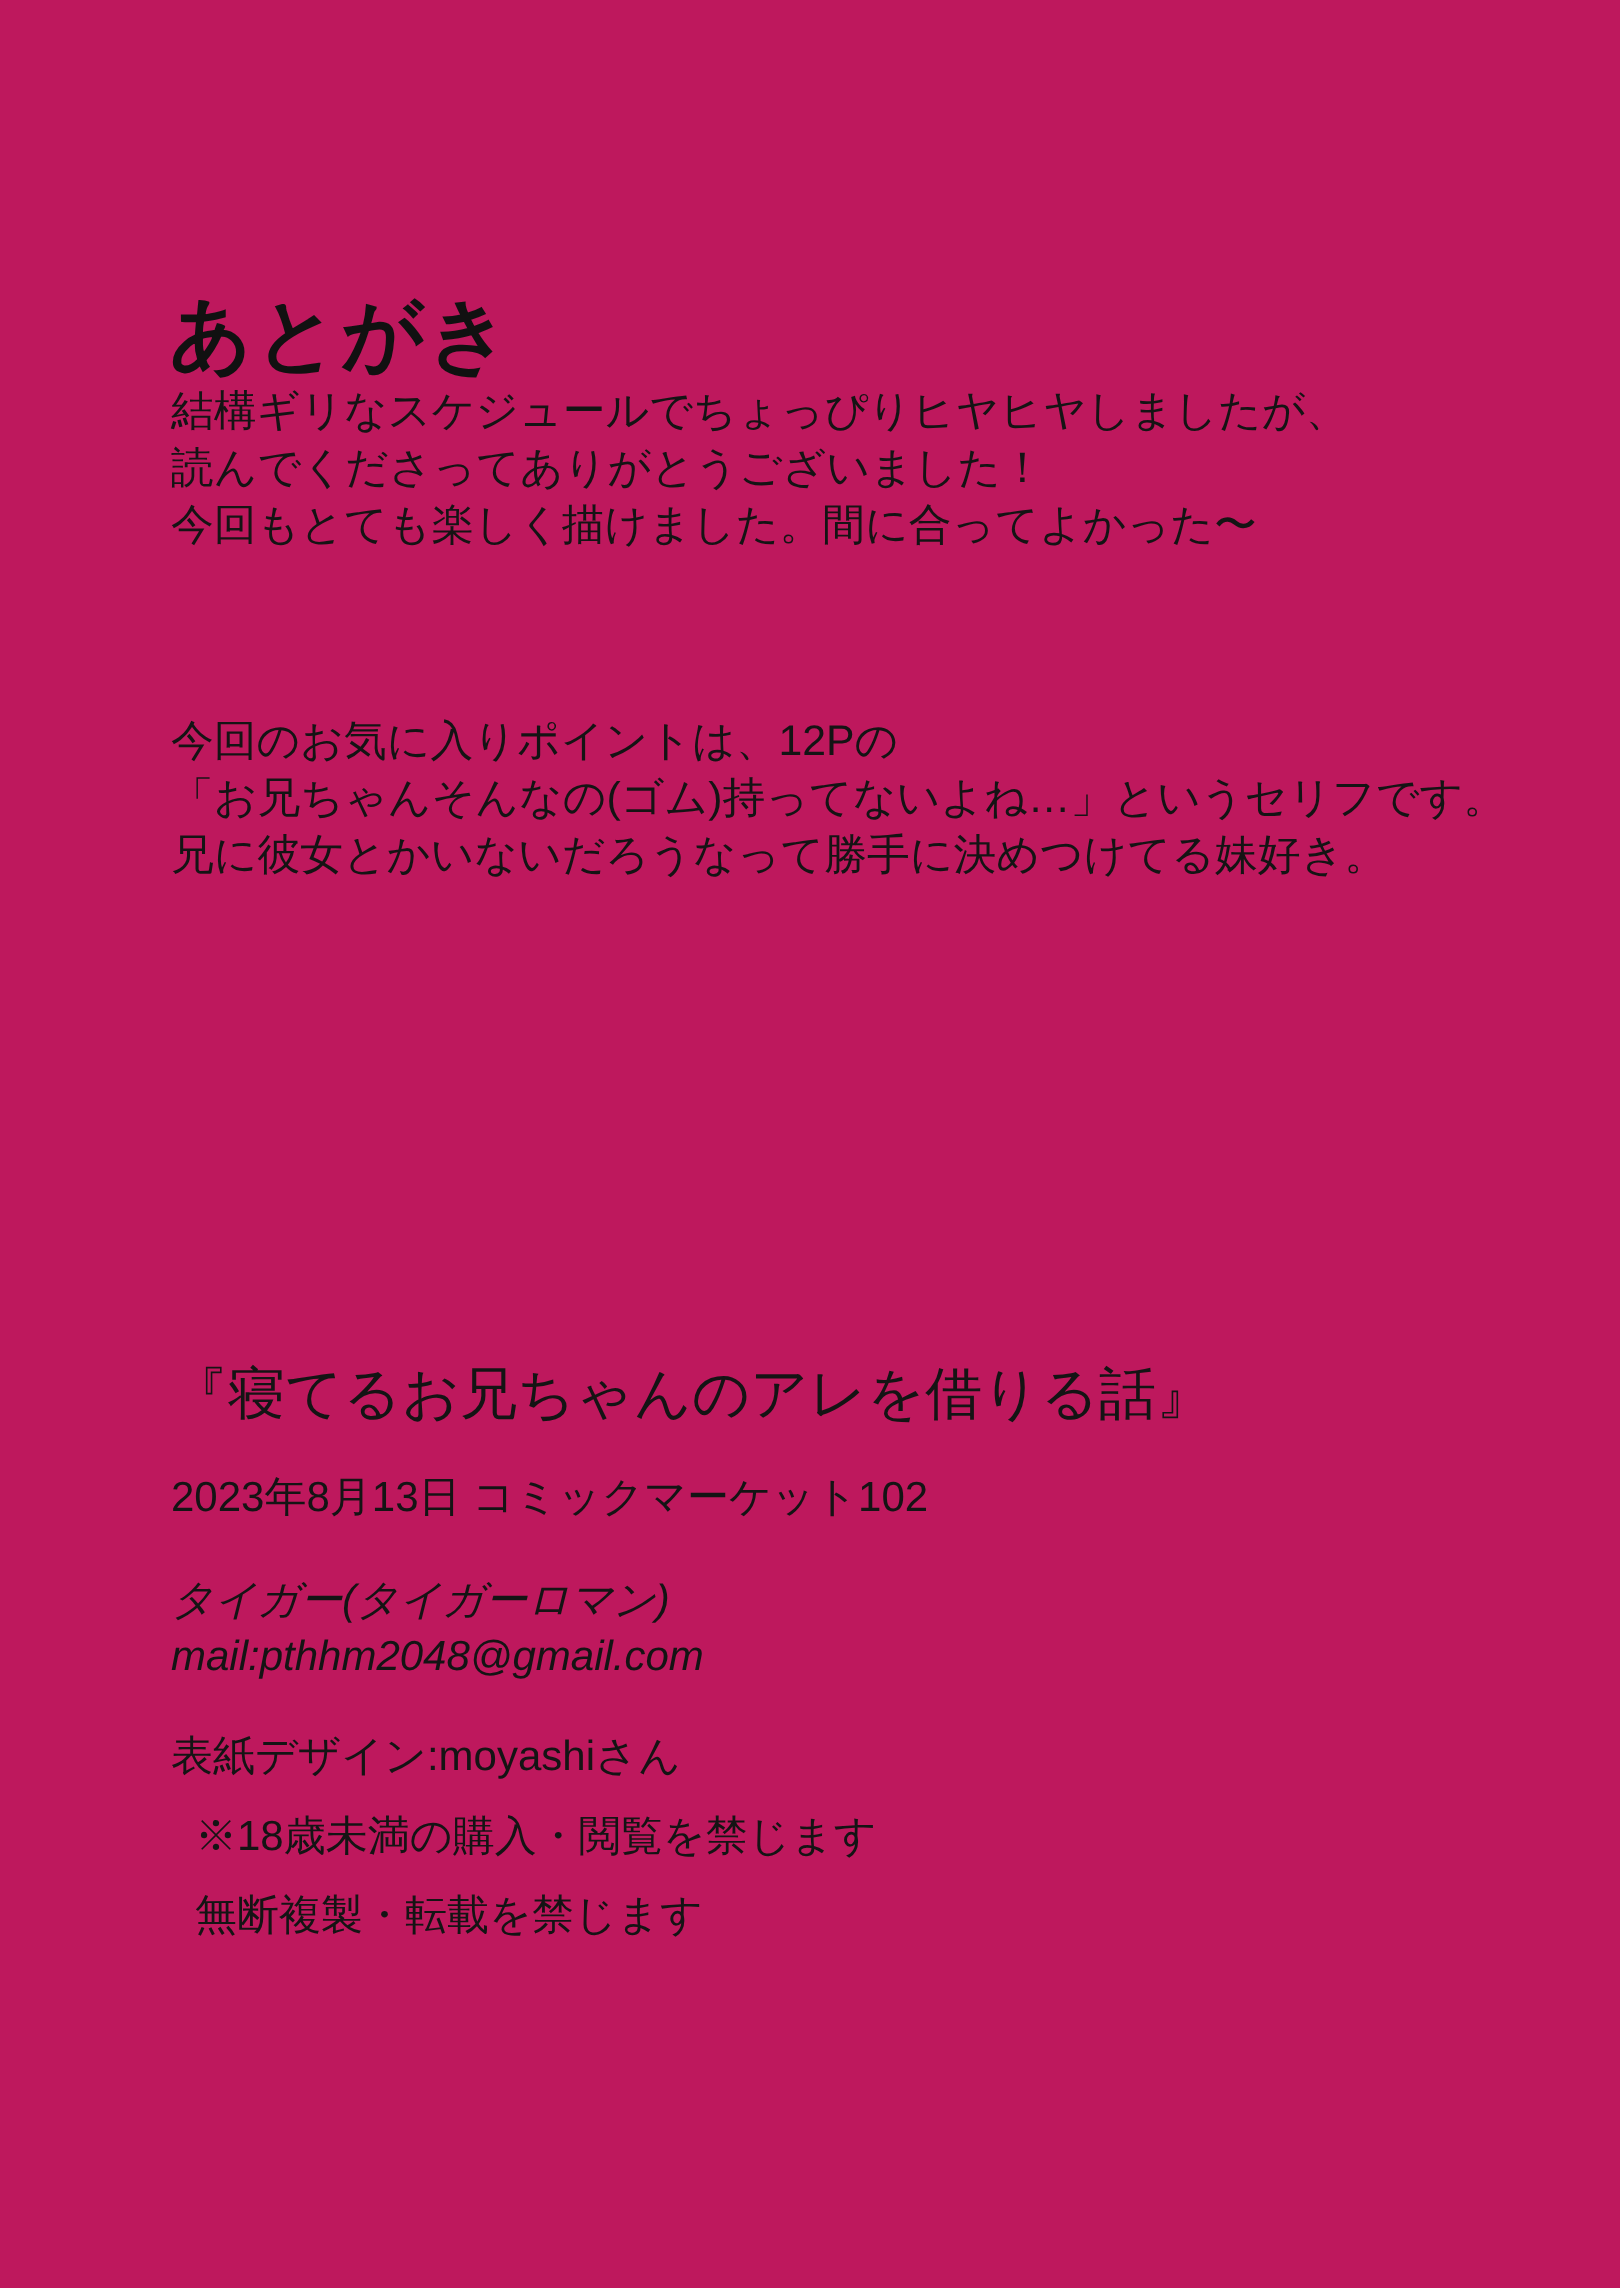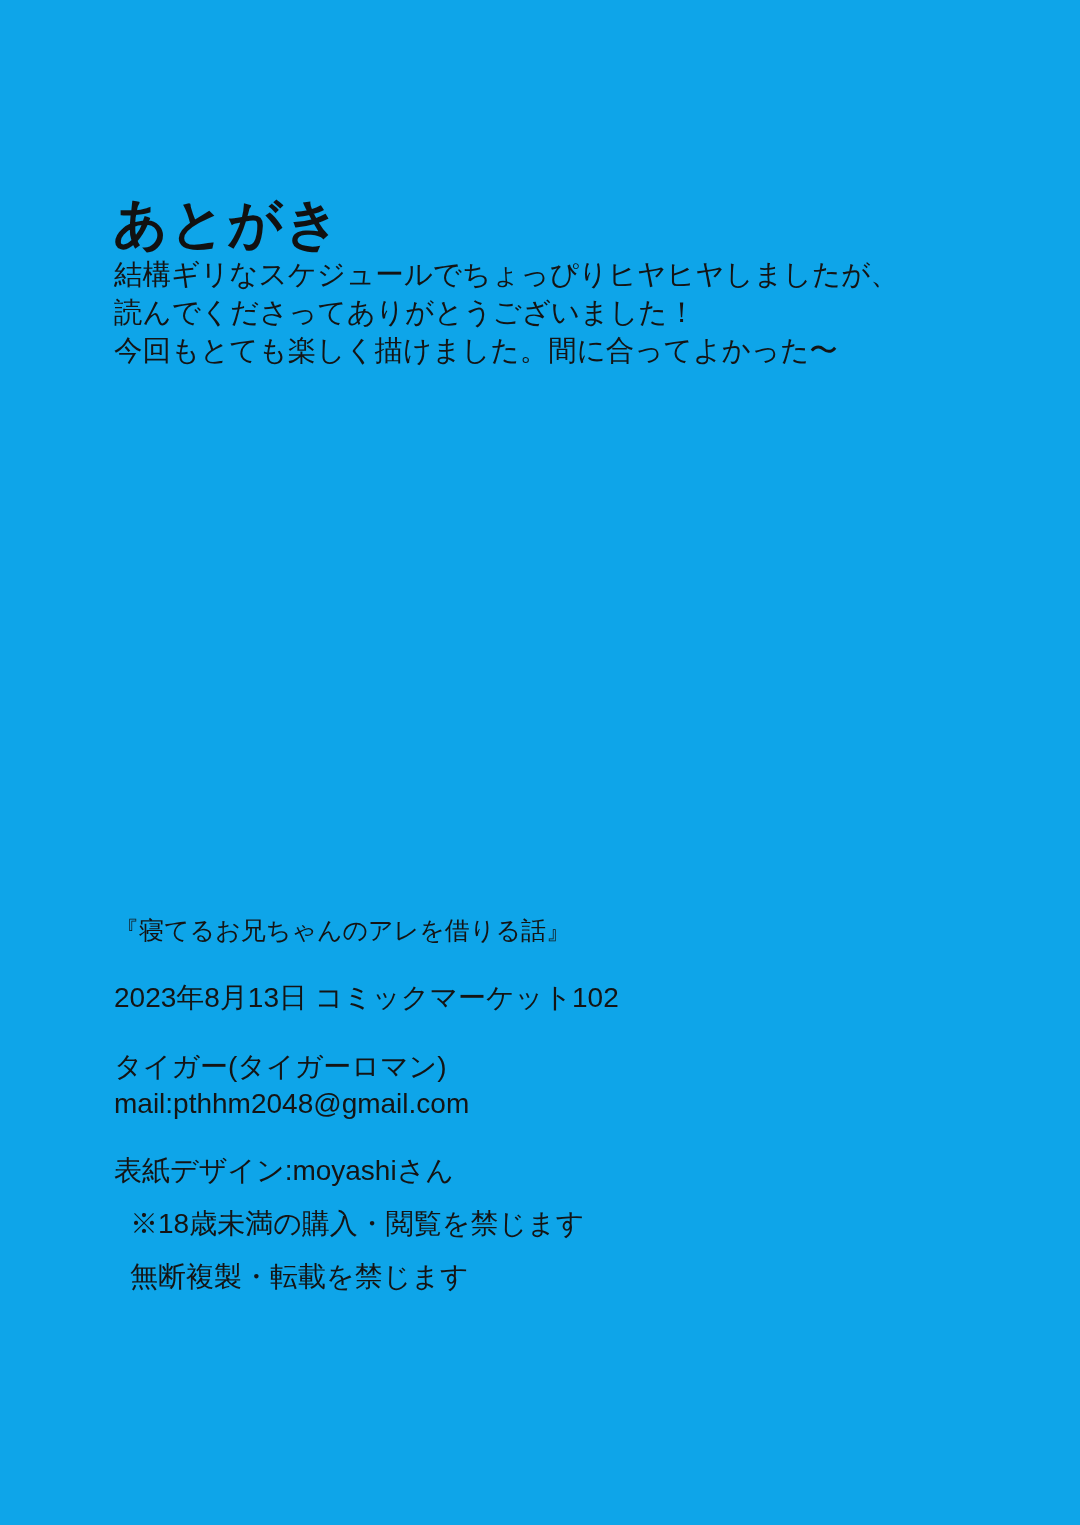--- a/index.html
+++ b/index.html
@@ -14,21 +14,21 @@
     color: #1a1a1a;
     position: relative;
     overflow: hidden;
   }
   .page {
     position: absolute;
     left: 0;
     top: 0;
     width: 1080px;
     height: 1525px;
-    background: #0ea5e9;
+    background: #be185d;
   }
   .afterword-title {
     position: absolute;
     left: 113px;
     top: 160px;
     font-size: 54px;
     font-weight: bold;
     letter-spacing: 2px;
     line-height: 1;
     color: #111111;
@@ -49,33 +49,34 @@
     padding: 0;
   }
 
   .colophon {
     position: absolute;
     left: 114px;
     top: 910px;
     color: #141414;
   }
   .colophon .title-line {
-    font-size: 25px;
+    font-size: 38px;
     line-height: 40px;
     margin: 0 0 28px 0;
     white-space: nowrap;
   }
   .colophon .date-line {
     font-size: 28px;
     line-height: 40px;
     margin: 0 0 30px 0;
     white-space: nowrap;
   }
   .colophon .contact-group {
     margin: 0 0 30px 0;
+    font-style: italic;
   }
   .colophon .contact-group p {
     font-size: 28px;
     line-height: 37px;
     margin: 0;
     white-space: nowrap;
   }
   .colophon .credits-group {
     margin: 0 0 14px 0;
   }
@@ -98,20 +99,25 @@
 <div class="page">
 
   <h1 class="afterword-title">あとがき</h1>
 
   <div class="body-block block-greeting">
     <p>結構ギリなスケジュールでちょっぴりヒヤヒヤしましたが、</p>
     <p>読んでくださってありがとうございました！</p>
     <p>今回もとても楽しく描けました。間に合ってよかった〜</p>
   </div>
 
+  <div class="body-block block-favorite">
+    <p>今回のお気に入りポイントは、12Pの</p>
+    <p>「お兄ちゃんそんなの(ゴム)持ってないよね…」というセリフです。</p>
+    <p>兄に彼女とかいないだろうなって勝手に決めつけてる妹好き。</p>
+  </div>
 
   <div class="colophon">
     <p class="title-line">『寝てるお兄ちゃんのアレを借りる話』</p>
     <p class="date-line">2023年8月13日 コミックマーケット102</p>
 
     <div class="contact-group">
       <p>タイガー(タイガーロマン)</p>
       <p>mail:pthhm2048@gmail.com</p>
     </div>
 

